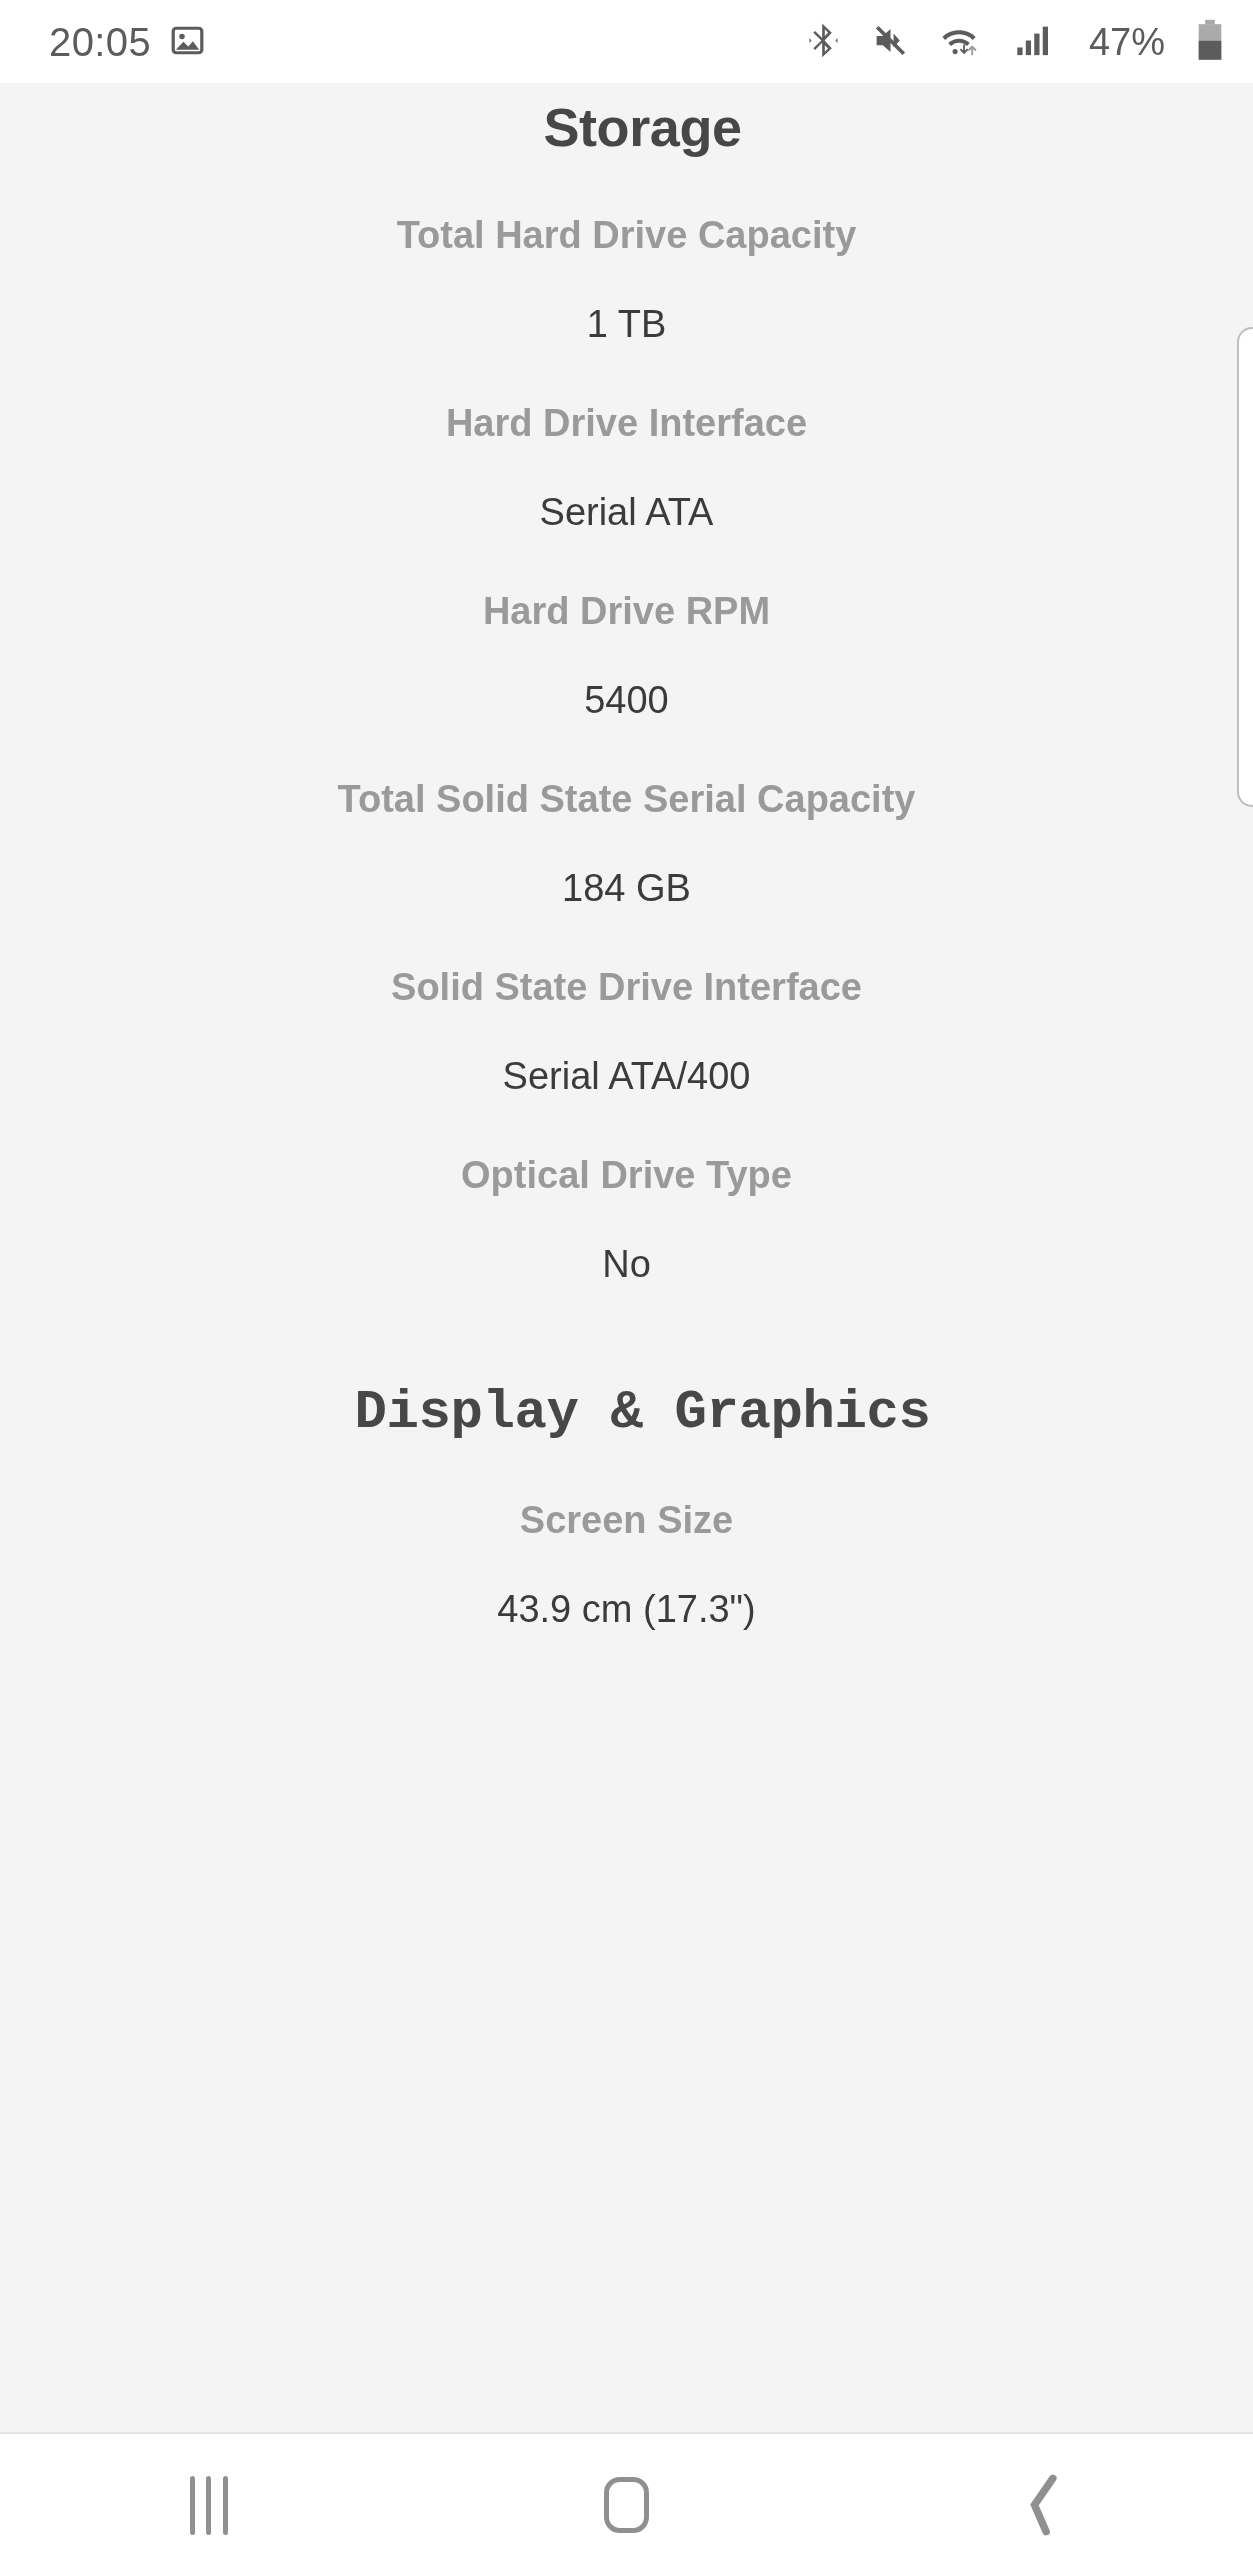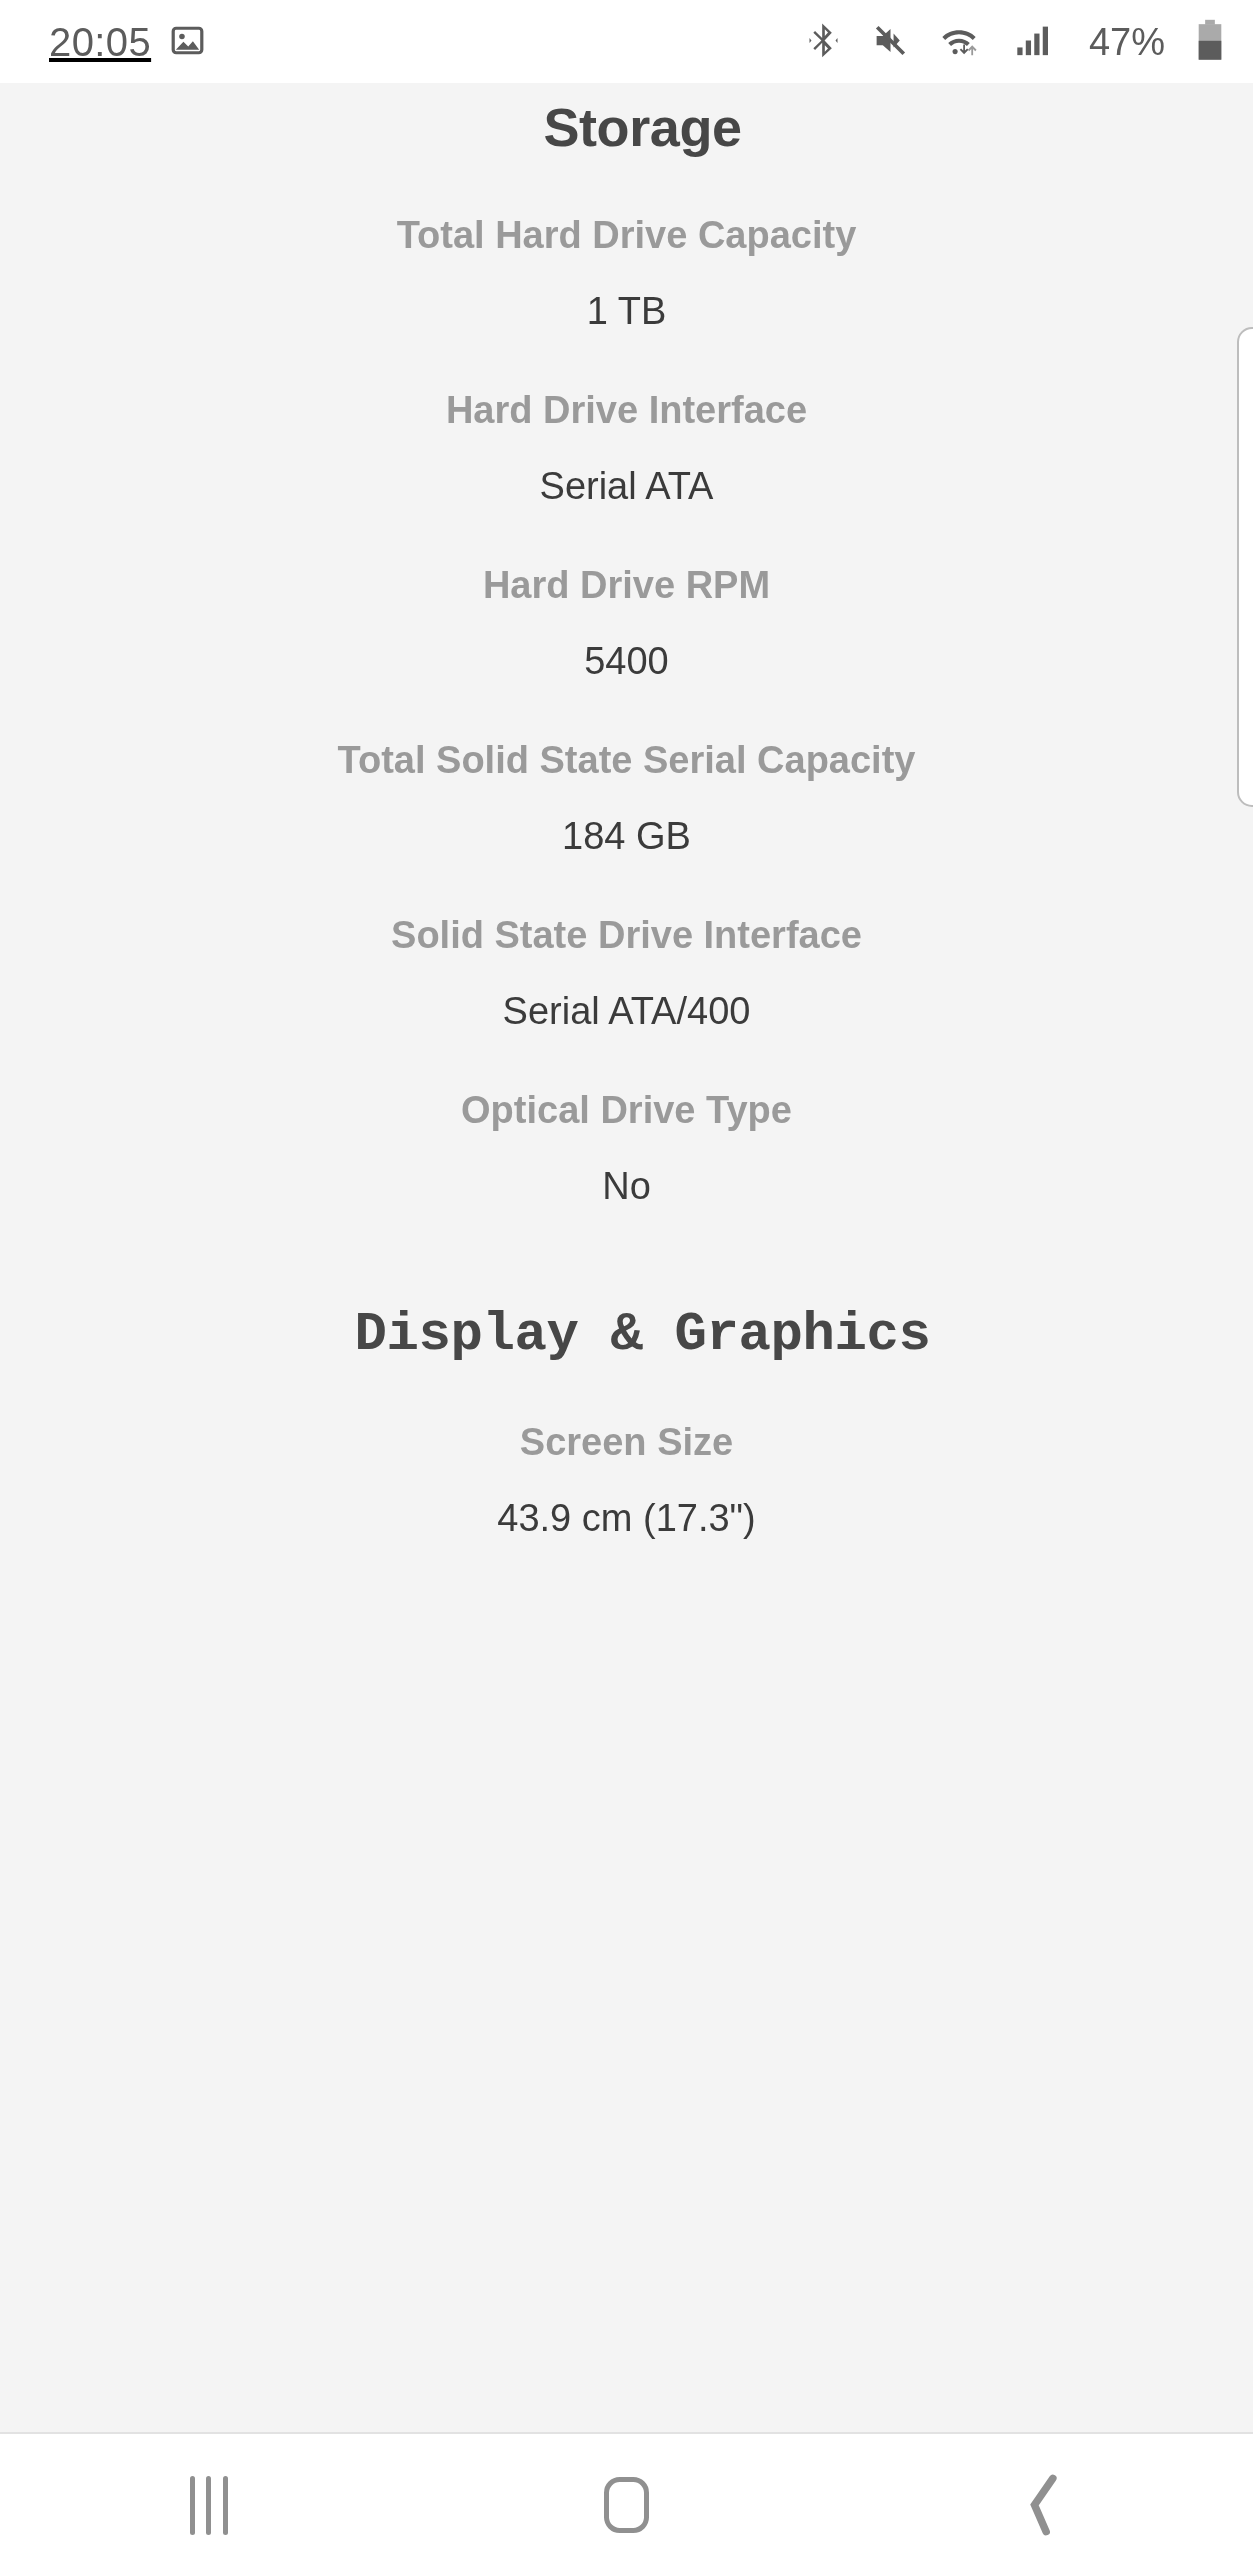--- a/index.html
+++ b/index.html
@@ -18,21 +18,21 @@
   
   .statusbar {
     height:83px;
     background:#ffffff;
     display:flex;
     align-items:center;
     justify-content:space-between;
     padding:0 30px 0 49px;
     flex:0 0 auto;
   }
-  .sb-left { display:flex; align-items:center; gap:19px;text-decoration:underline; }
+  .sb-left { display:flex; align-items:center; gap:19px; }
   .sb-time {
     font-size:40px;
     color:#5c5c5c;
     letter-spacing:0.4px;
     line-height:1;
   }
   .sb-right { display:flex; align-items:center; gap:32px; }
   .sb-pct {
     font-size:38px;
     color:#5c5c5c;
@@ -67,21 +67,21 @@
     font-weight:700;
   }
   .spec-value {
     text-align:center;
     font-size:38px;
     color:#3b3b3b;
     font-weight:400;
   }
 
   .row-gap-label { margin-top:56px; }
-  .row-gap-value { margin-top:33px; }
+  .row-gap-value { margin-top:46px; }
 
   .block-gap { height:96px; }
 
   
   .scrollbar-track {
     position:absolute;
     right:0; top:0;
     width:28px; height:100%;
   }
   .scrollbar-thumb {

